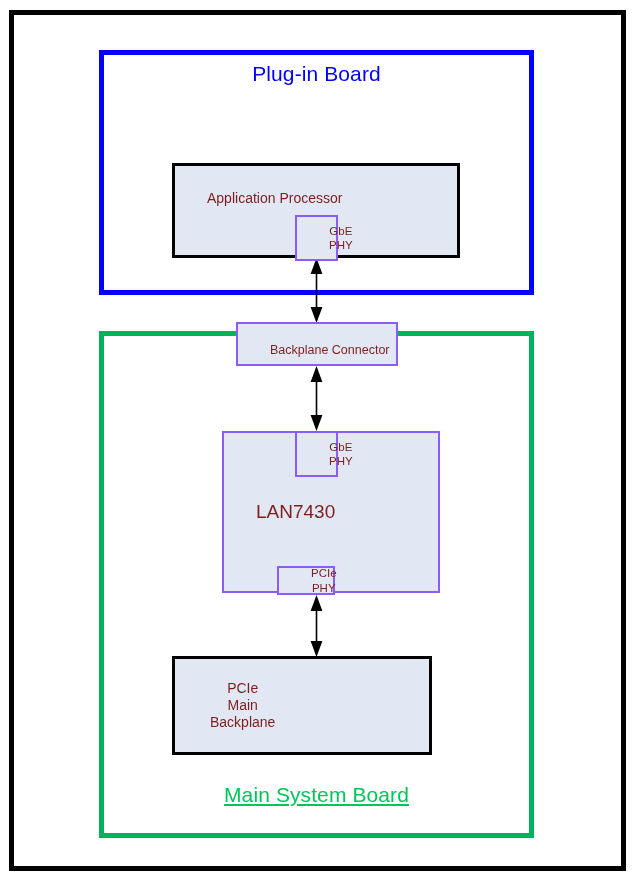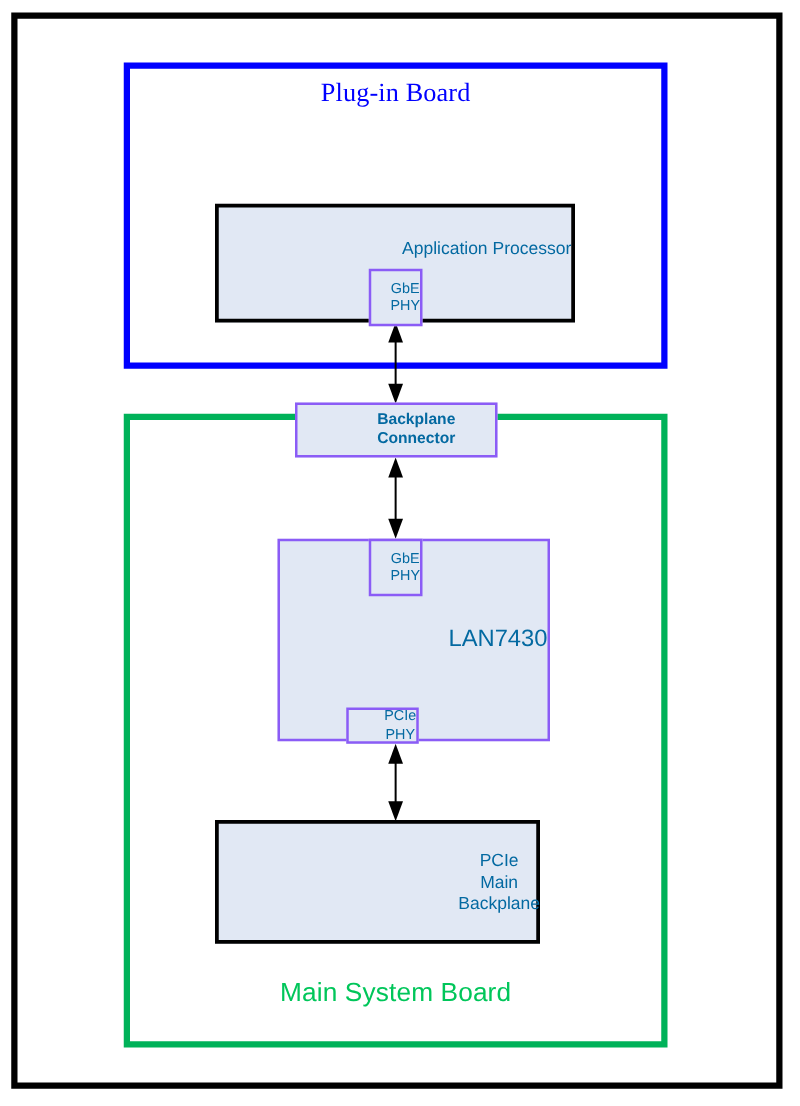--- a/index.html
+++ b/index.html
@@ -52,38 +52,38 @@
     text-align: center;
     font-size: 21px;
     letter-spacing: 0.1px;
     white-space: nowrap;
     z-index: 3;
   }
   #plugin-board-title {
     left: 99px; top: 62px;
     width: 435px;
     color: #0000ff;
-    font-family: Liberation Serif, serif;
   }
   #main-board-title {
     left: 99px; top: 783px;
     width: 435px;
     color: #00c65a;
+    text-decoration: underline;
   }
 
   
   .block {
     position: absolute;
     box-sizing: border-box;
     background: #e1e8f4;
     display: flex;
     align-items: center;
-    justify-content: flex-end;
+    justify-content: flex-start;
     text-align: center;
-    color: #0369a1;
+    color: #7f1d1d;
     line-height: 1.22;
     padding-left: 32px;
   }
   .block.heavy { border: 3px solid #000000; }
   .block.light { border: 2px solid #8b5cf6; }
 
   
   #application-processor {
     left: 172px; top: 163px;
     width: 288px; height: 95px;
@@ -99,21 +99,20 @@
     z-index: 6;
   }
 
   #backplane-connector {
     left: 236px; top: 322px;
     width: 162px; height: 44px;
     font-size: 12.5px;
     align-items: flex-end;
     padding-bottom: 6px;
     z-index: 6;
-    font-weight: bold;
   }
 
   #lan7430 {
     left: 222px; top: 431px;
     width: 218px; height: 162px;
     font-size: 19px;
     z-index: 4;
   }
   #gbe-phy-lan {
     left: 295px; top: 431px;

